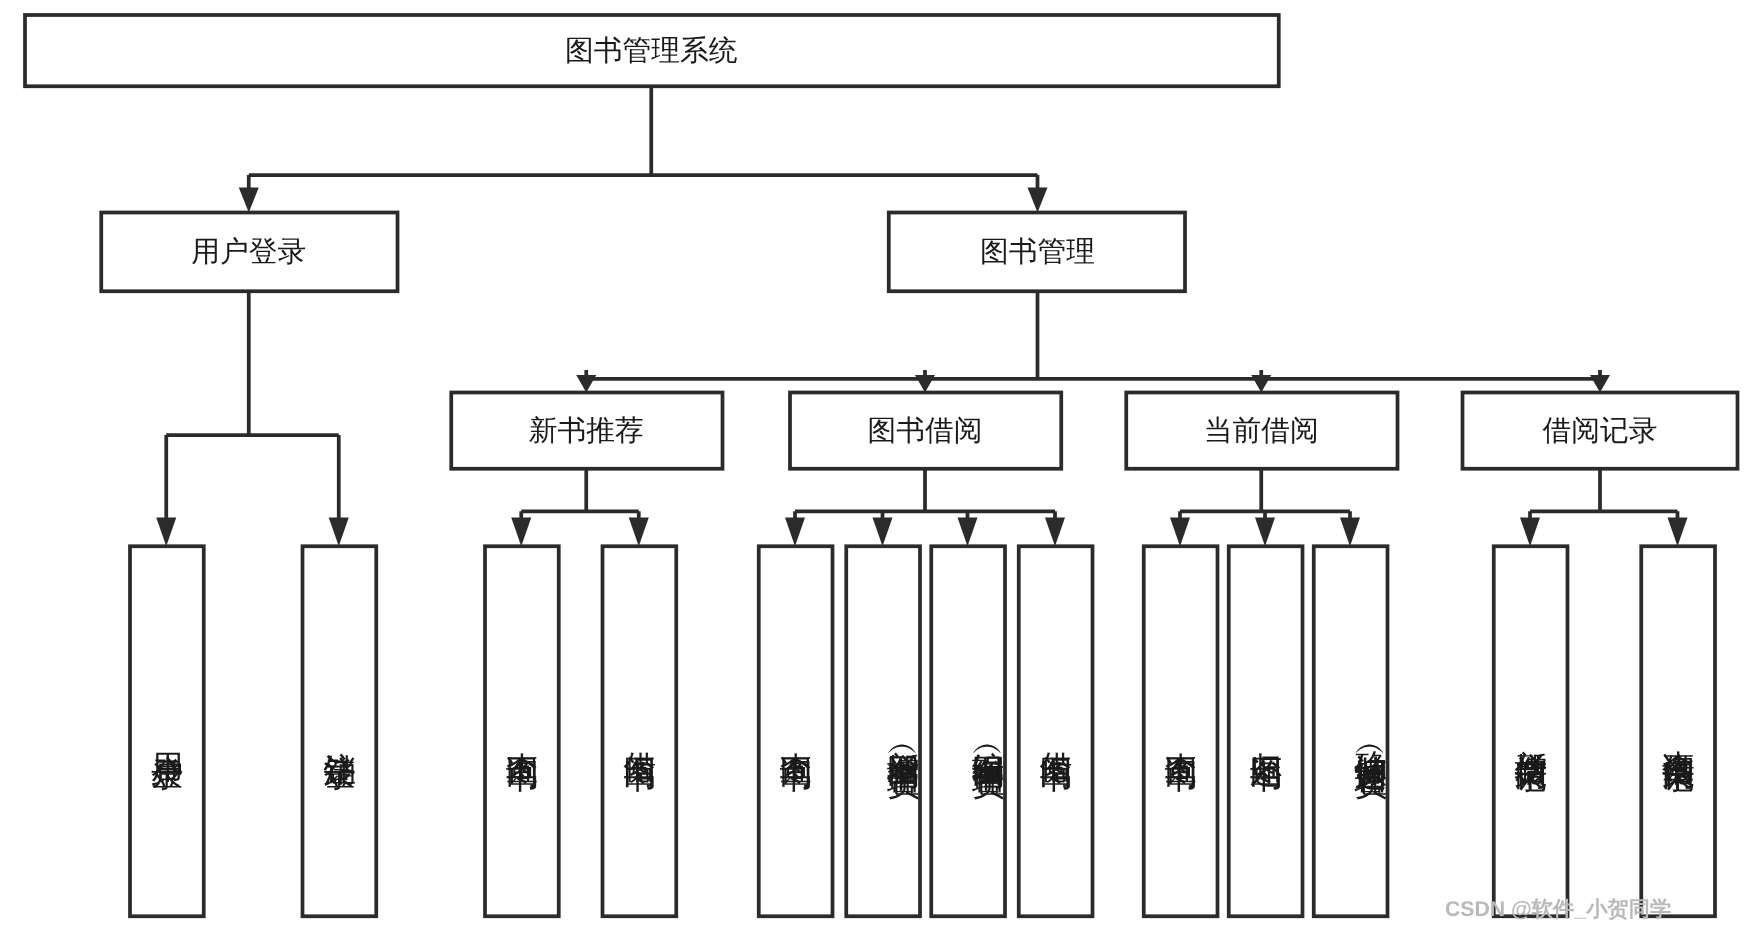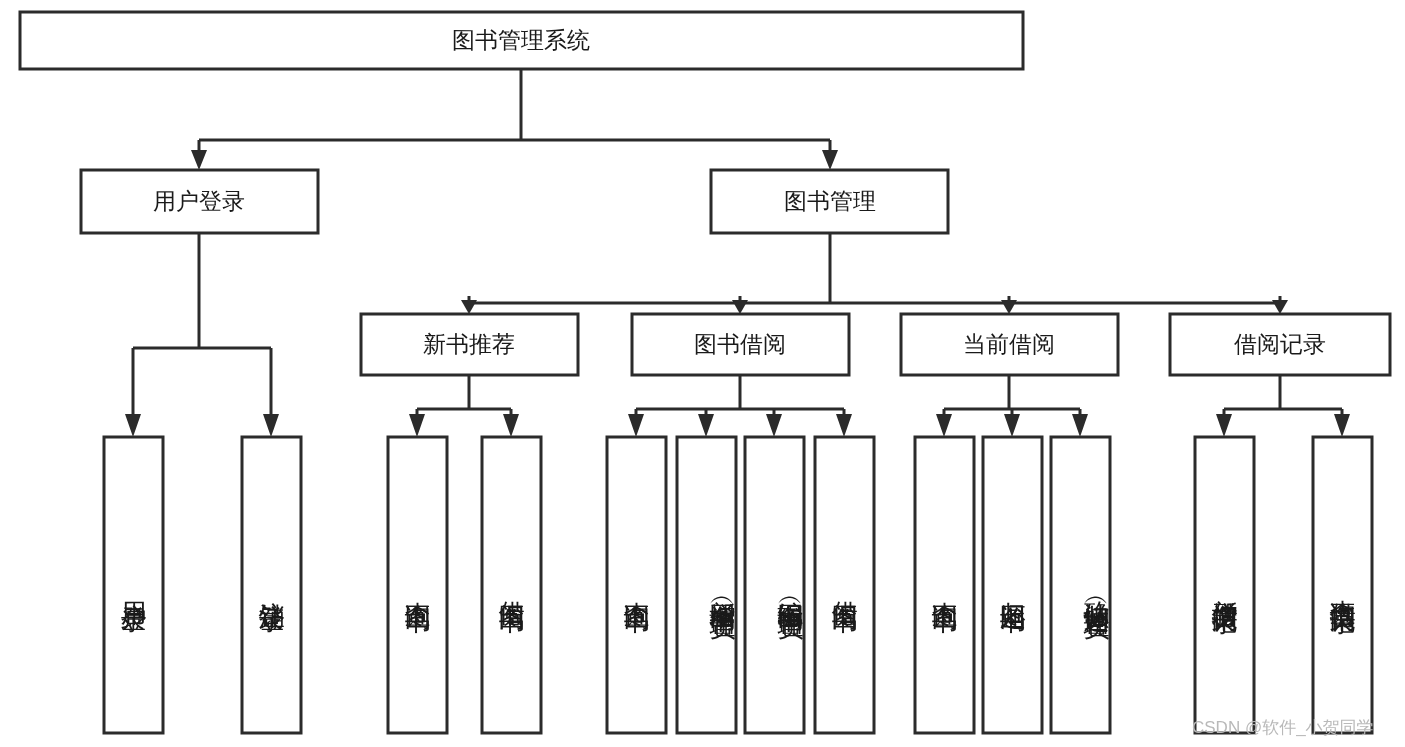--- a/index.html
+++ b/index.html
@@ -205,15 +205,15 @@
   <div class="leaf-label" style="left:607px; top:437px; width:59px; height:296px;">查询图书</div>
   <div class="leaf-label" style="left:677px; top:441px; width:59px; height:296px; align-items:flex-start;">新增图书（管理员）</div>
   <div class="leaf-label" style="left:745px; top:441px; width:59px; height:296px; align-items:flex-start;">编辑图书（管理员）</div>
   <div class="leaf-label" style="left:815px; top:437px; width:59px; height:296px;">借阅图书</div>
   <div class="leaf-label" style="left:915px; top:437px; width:59px; height:296px;">查询图书</div>
   <div class="leaf-label" style="left:983px; top:437px; width:59px; height:296px;">归还图书</div>
   <div class="leaf-label" style="left:1051px; top:441px; width:59px; height:296px; align-items:flex-start;">确认归还（管理员）</div>
   <div class="leaf-label" style="left:1195px; top:437px; width:59px; height:296px;">新增借阅记录</div>
   <div class="leaf-label" style="left:1313px; top:437px; width:59px; height:296px;">查询借阅记录</div>
 
-  <div class="watermark" style="left:1192px; top:716px;">CSDN @软件_小贺同学</div>
+  <div class="watermark" style="left:1156px; top:716px;font-weight:bold;">CSDN @软件_小贺同学</div>
 
 </div>
 
 </body></html>

